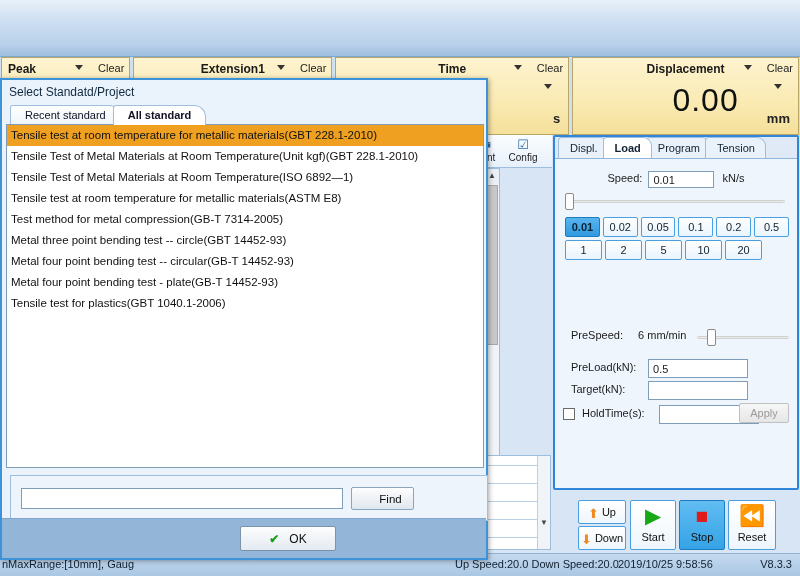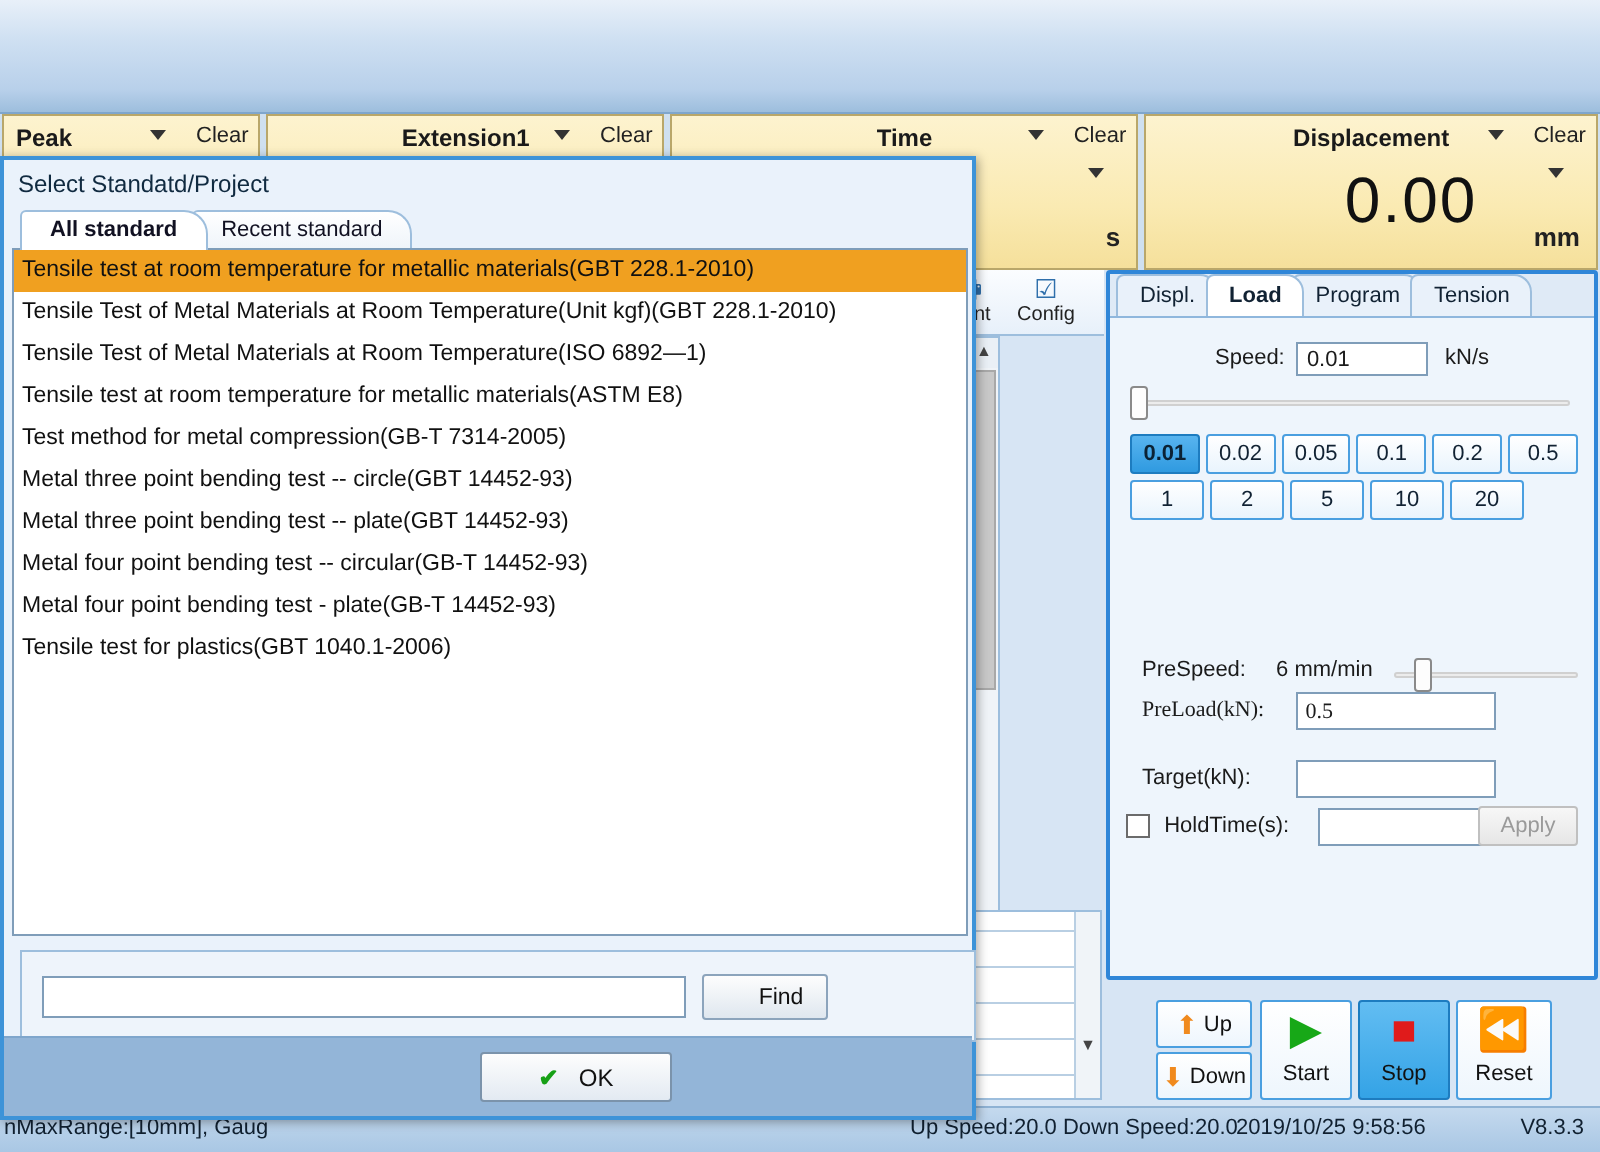--- a/index.html
+++ b/index.html
@@ -202,21 +202,21 @@
   #prespeedrow .ps-val { display:inline-block; margin-left:12px; }
   #prespeedslider { left:142px; top:196px; right:8px; }
 
   .fieldrow { position:absolute; left:16px; font-size:11px; height:20px; line-height:20px; }
   .fieldrow .fl { display:inline-block; width:74px; }
   .fieldin {
     display:inline-block; width:100px; height:19px; line-height:18px;
     background:#fff; border:1px solid #7f9db9; padding-left:4px;
     font-size:11px; vertical-align:middle;
   }
-  #row-preload { top:208px;font-family:Liberation Serif, serif; }
+  #row-preload { top:220px; }
   #row-target  { top:242px; }
   #row-hold    { top:266px; left:8px; }
   #row-hold .cbx {
     display:inline-block; width:12px; height:12px; background:#fff;
     border:1px solid #6b6b6b; vertical-align:middle; margin-right:4px;
   }
   #applybtn {
     position:absolute; right:8px; top:266px; width:50px; height:20px;
     line-height:19px; text-align:center; font-size:11px; color:#9a9a9a;
     background:linear-gradient(to bottom,#f7f7f7,#e6e6e6);
@@ -534,32 +534,31 @@
   <div class="sseg" id="st-left">nMaxRange:[10mm], Gaug</div>
   <div class="sseg" id="st-speed">Up Speed:20.0 Down Speed:20.0</div>
   <div class="sseg" id="st-time">2019/10/25 9:58:56</div>
   <div class="sseg" id="st-ver">V8.3.3</div>
 </div>
 
 <div id="dialog">
   <div id="dlg-title">Select Standatd/Project</div>
 
   <div id="dlg-tabs">
+    <div class="dtab">Recent standard</div>
     <div class="dtab active">All standard</div>
-    <div class="dtab">Recent standard</div>
   </div>
 
   <div id="dlg-list">
     <div class="litem sel">Tensile test at room temperature for metallic materials(GBT 228.1-2010)</div>
     <div class="litem">Tensile Test of Metal Materials at Room Temperature(Unit kgf)(GBT 228.1-2010)</div>
     <div class="litem">Tensile Test of Metal Materials at Room Temperature(ISO 6892—1)</div>
     <div class="litem">Tensile test at room temperature for metallic materials(ASTM E8)</div>
     <div class="litem">Test method for metal compression(GB-T 7314-2005)</div>
     <div class="litem">Metal three point bending test -- circle(GBT 14452-93)</div>
-    <div class="litem">Metal three point bending test -- plate(GBT 14452-93)</div>
     <div class="litem">Metal four point bending test -- circular(GB-T 14452-93)</div>
     <div class="litem">Metal four point bending test - plate(GB-T 14452-93)</div>
     <div class="litem">Tensile test for plastics(GBT 1040.1-2006)</div>
   </div>
 
   <div id="dlg-findbar">
     <div id="dlg-findwrap">
       <div id="findinput" placeholder=""></div>
       <div id="findbtn">Find</div>
     </div>

